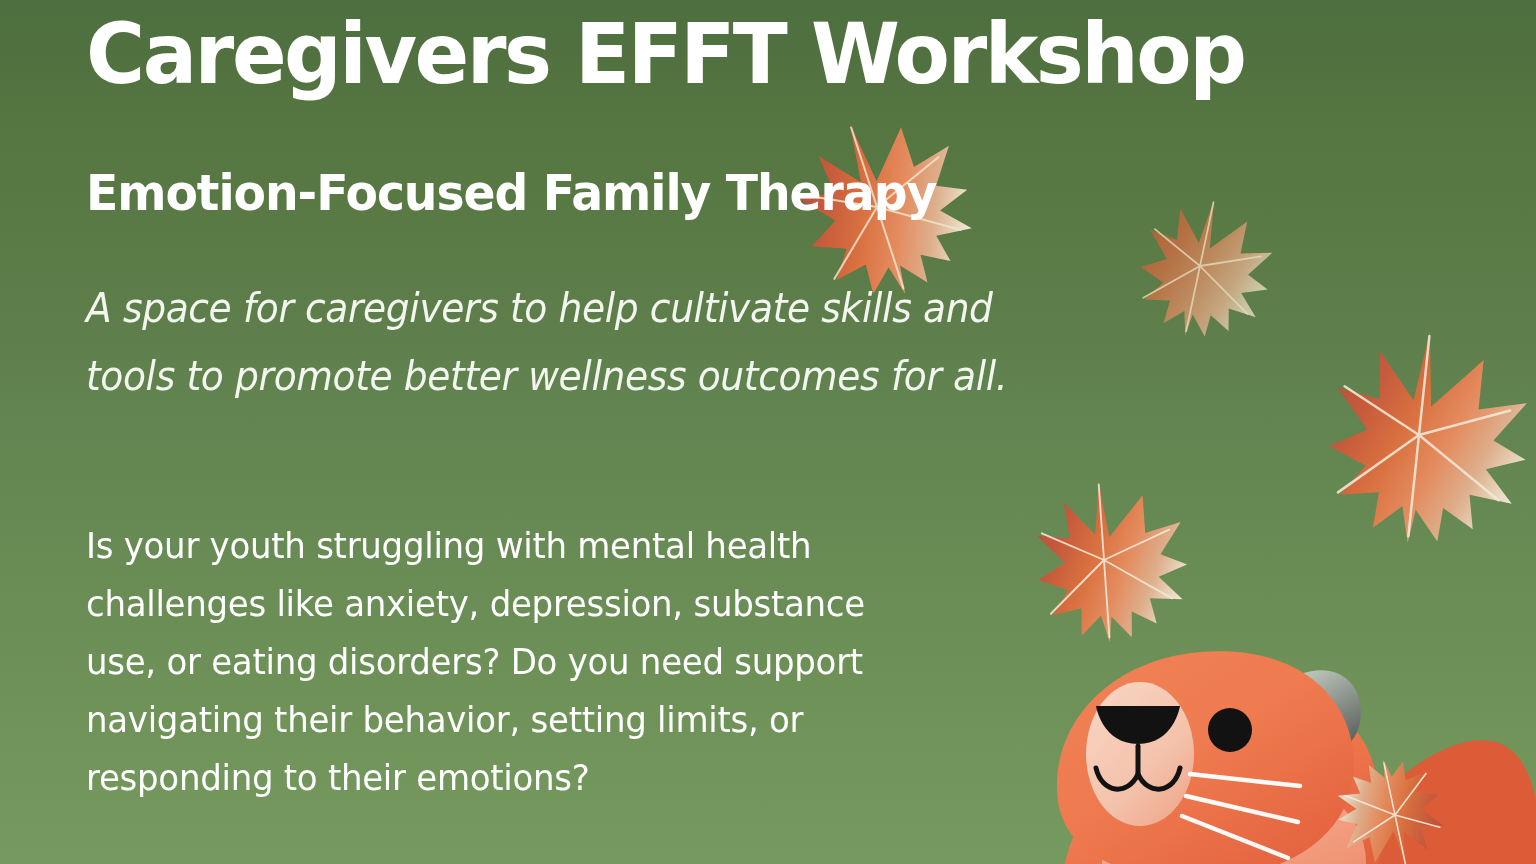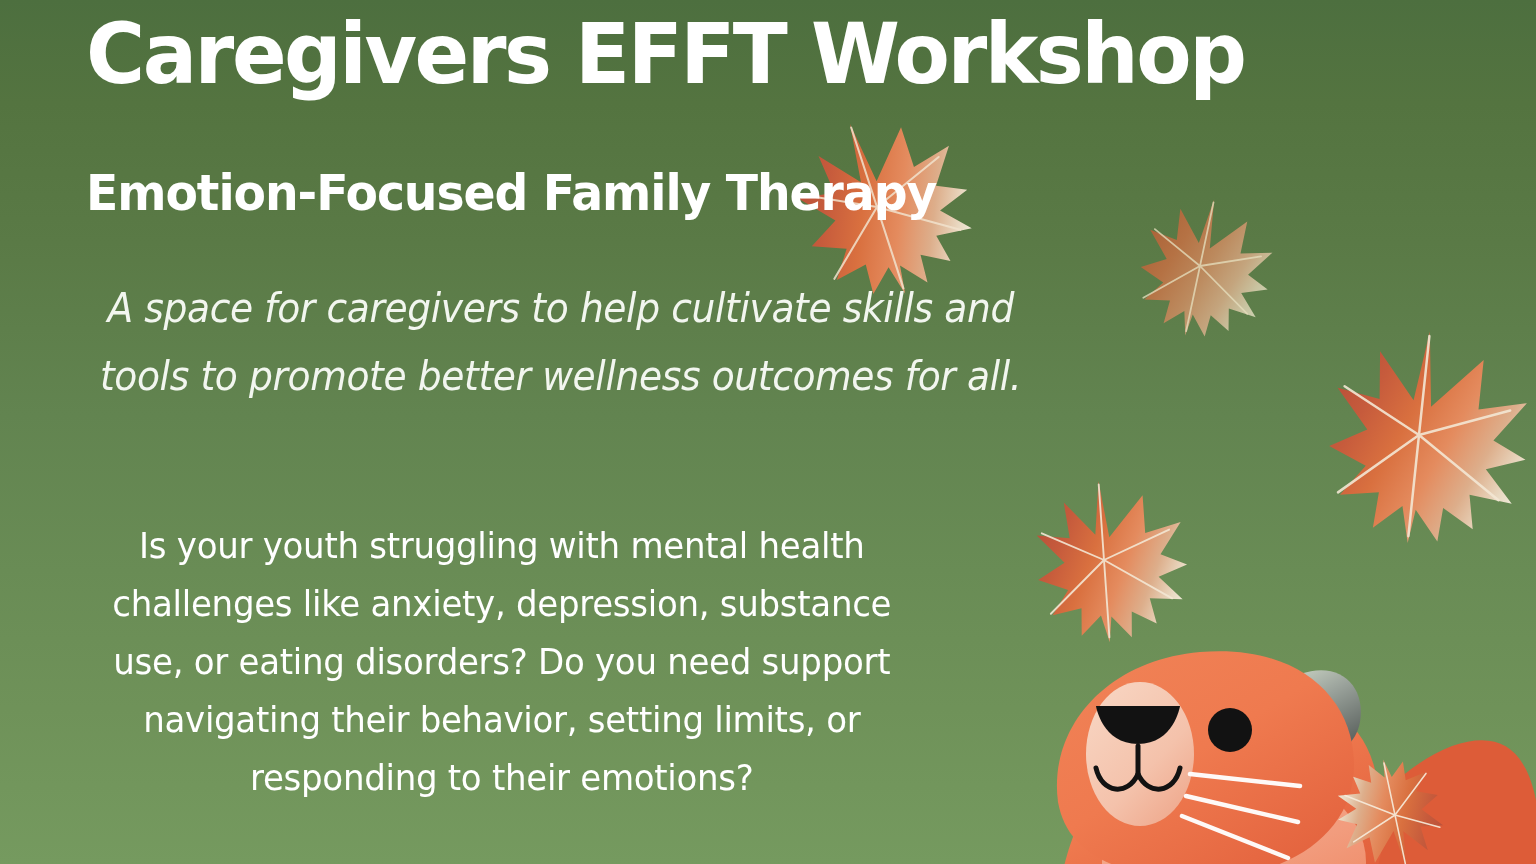--- a/index.html
+++ b/index.html
@@ -50,21 +50,20 @@
   .critter svg { display: block; width: 100%; height: 100%; }
 
   
   .content {
     position: absolute;
     left: 86px;
     top: 0;
     width: 1330px;
     height: 864px;
     z-index: 5;
-    text-align: center;
   }
 
   .title {
     position: absolute;
     top: 12px;
     left: 0;
     margin: 0;
     color: #ffffff;
     font-family: "DejaVu Sans", sans-serif;
     font-weight: 700;

